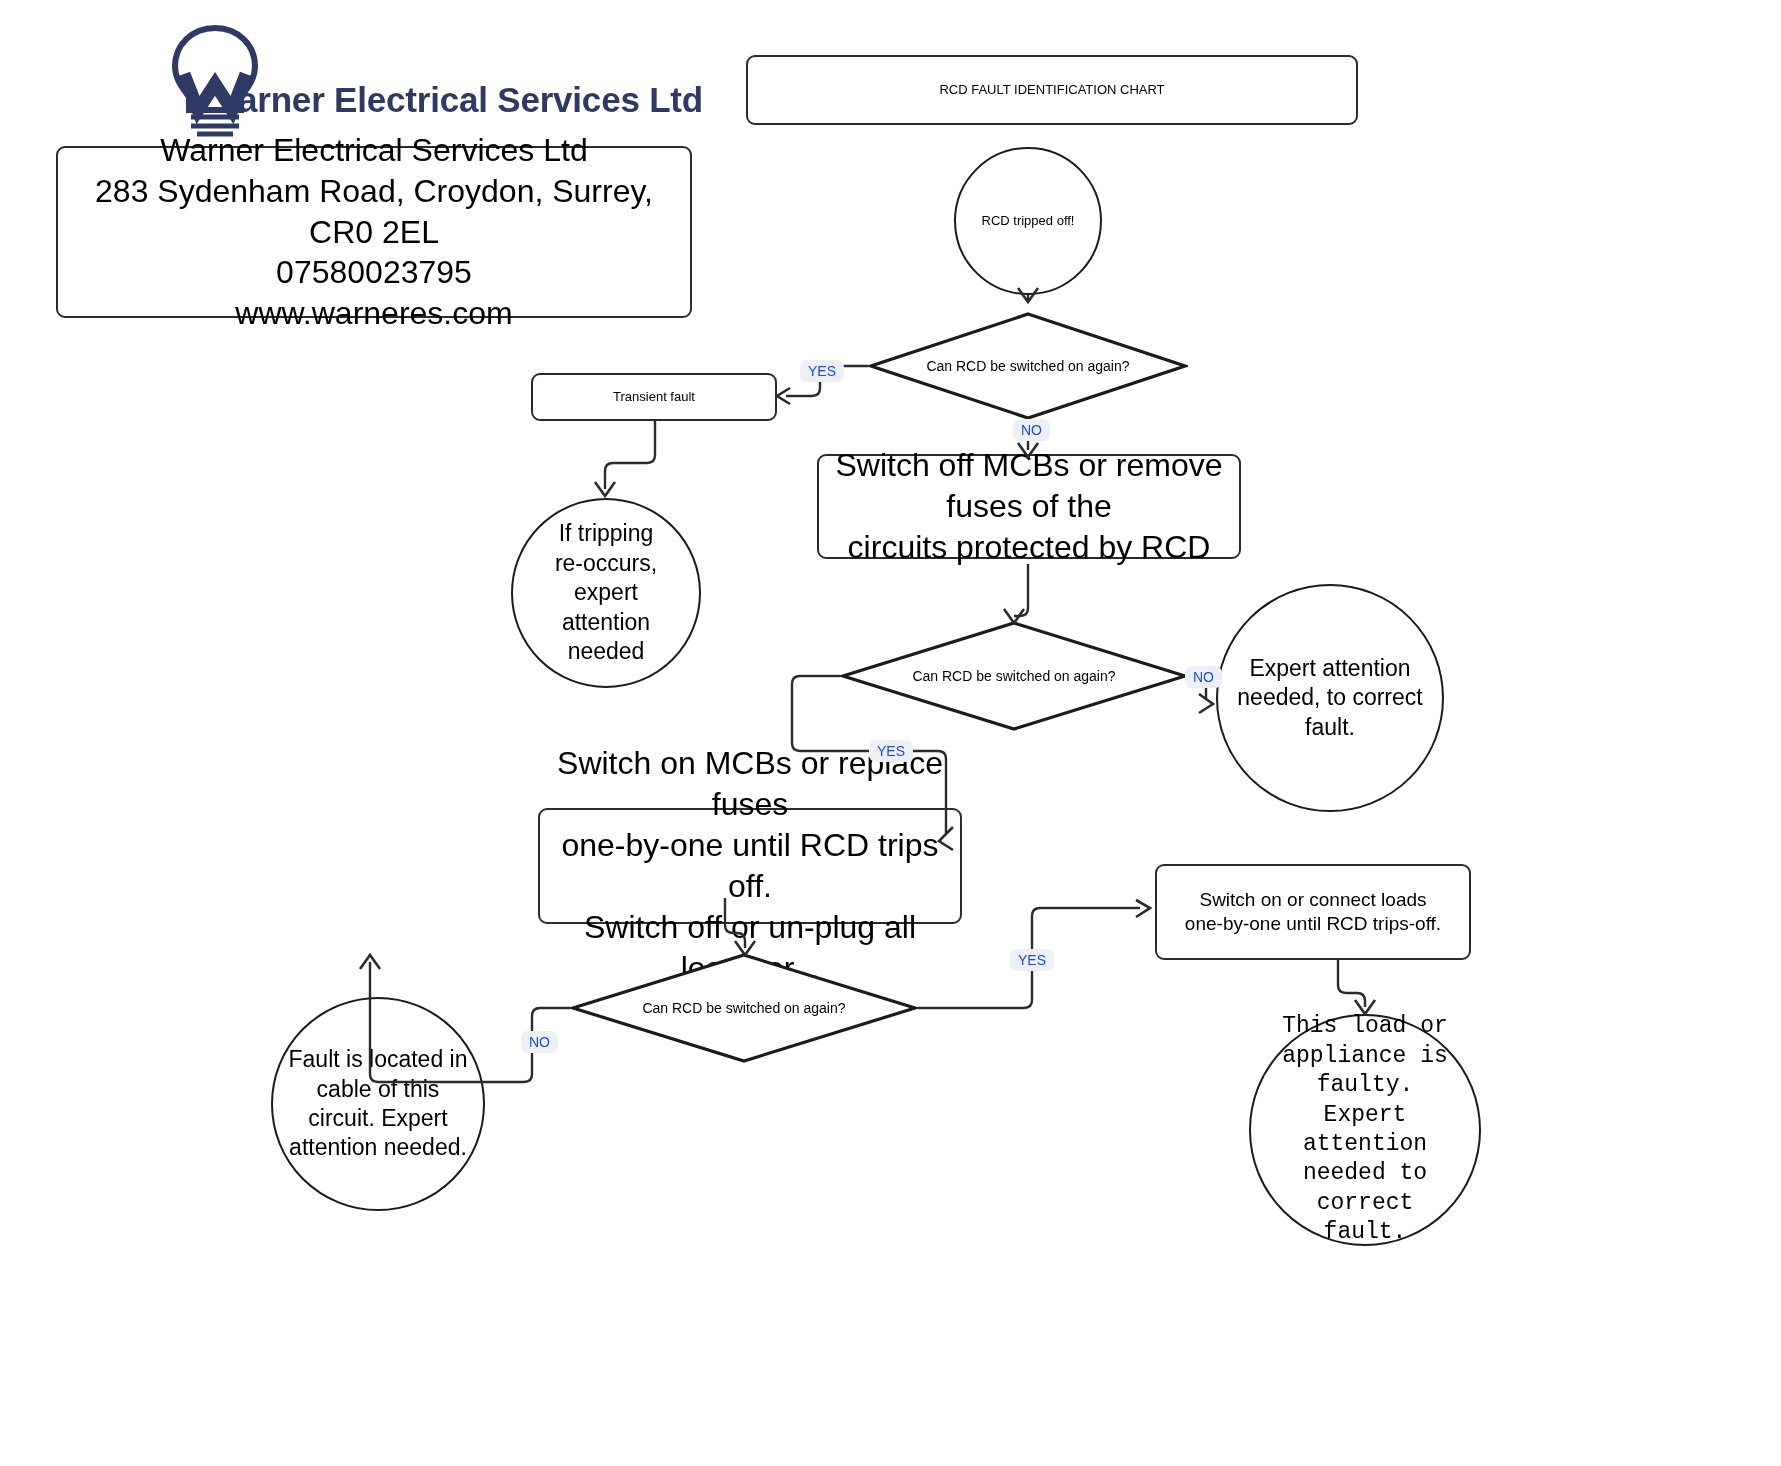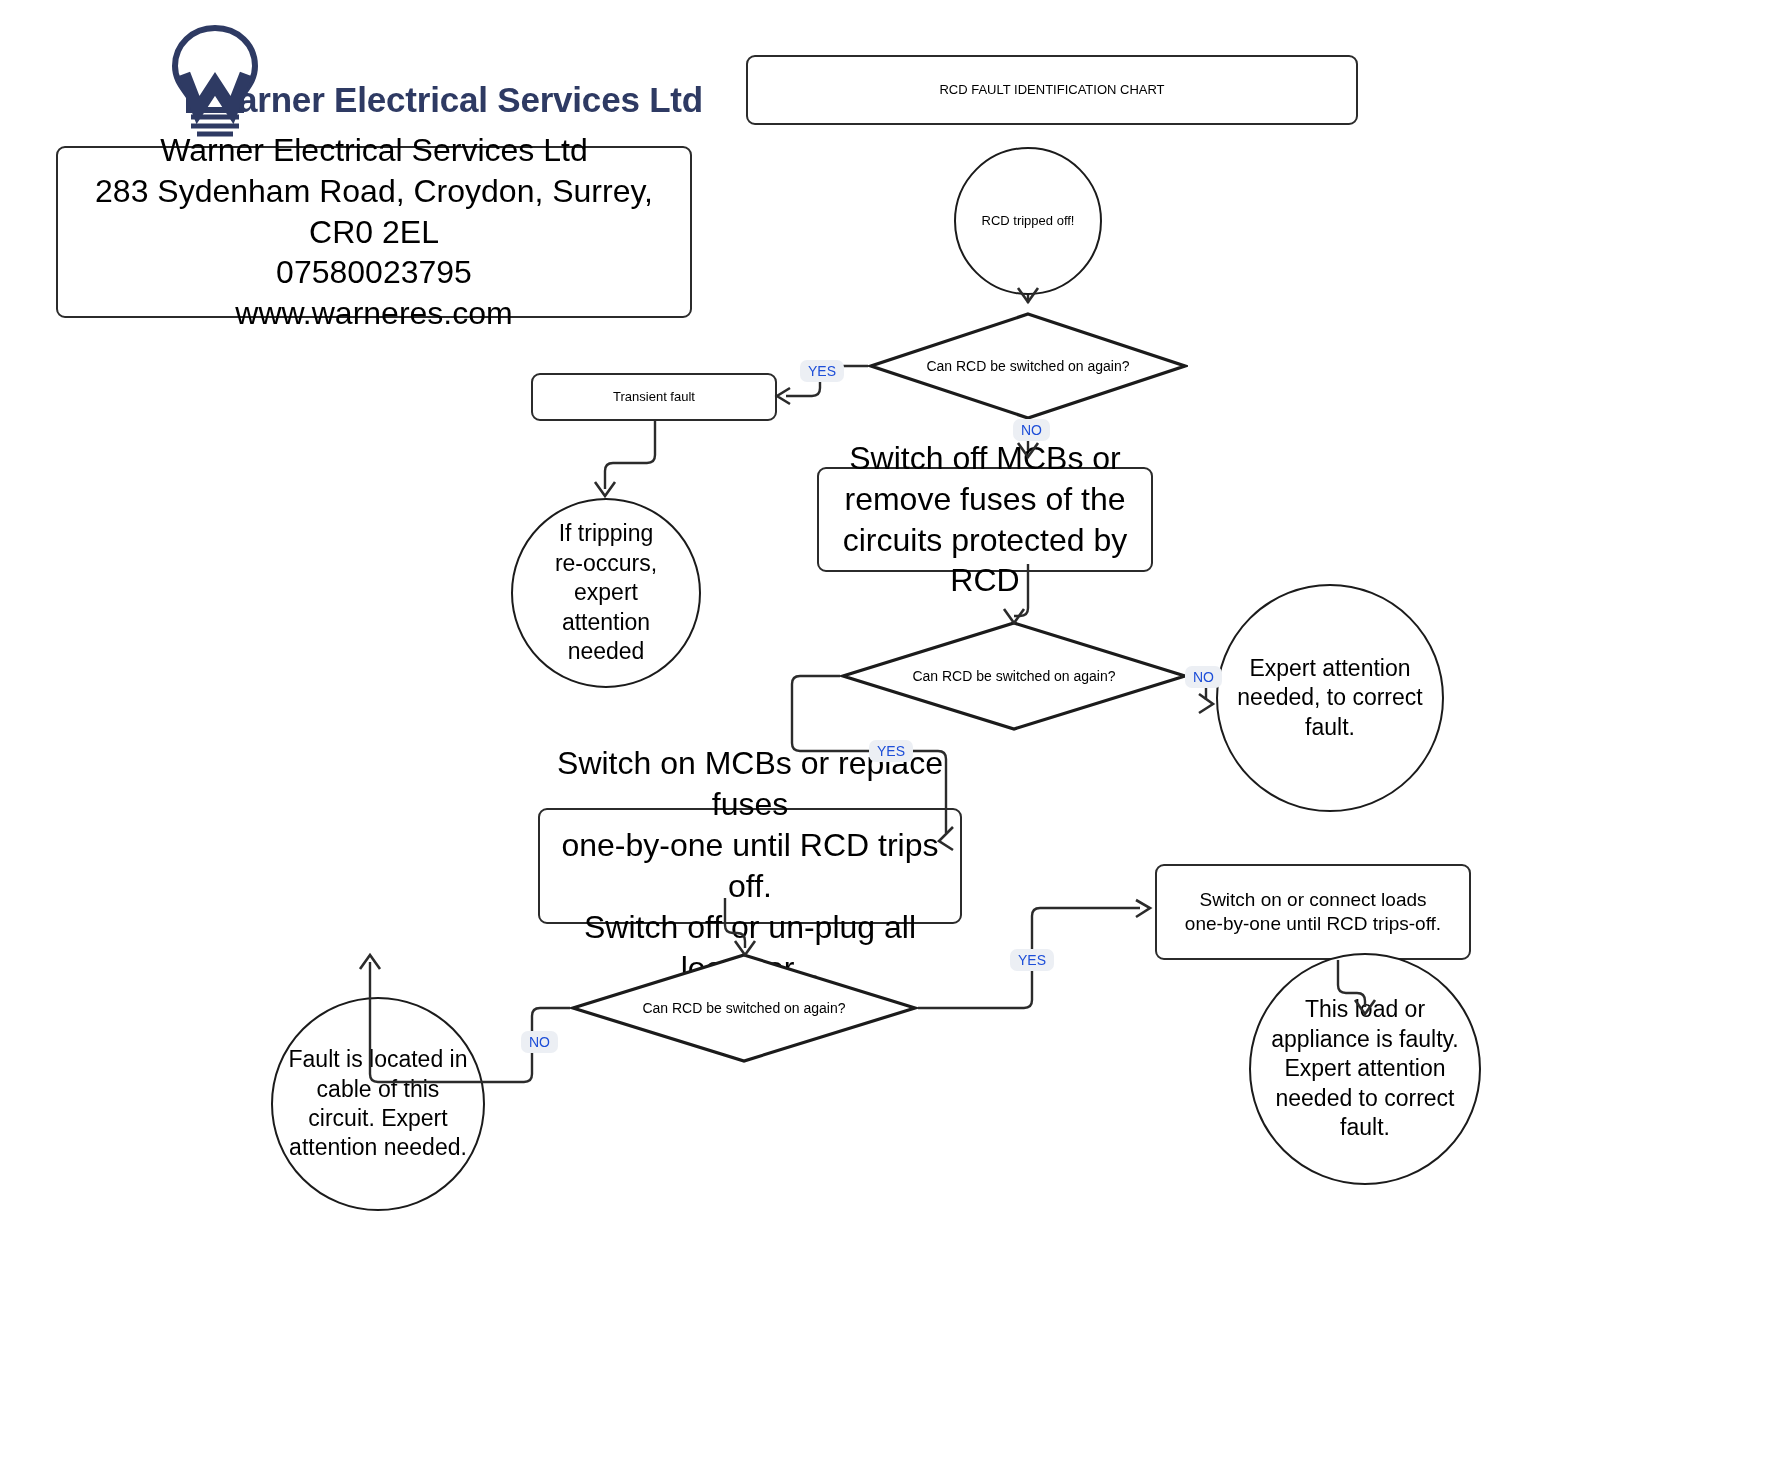--- a/index.html
+++ b/index.html
@@ -144,21 +144,21 @@
   <div class="node rect" style="left:531px; top:373px; width:246px; height:48px;">
     <div class="label t-small">Transient fault</div>
   </div>
 
   <div class="node circle" style="left:511px; top:498px; width:190px; height:190px;">
     <div class="label t-big">If tripping
 re-occurs, expert
 attention needed</div>
   </div>
 
-  <div class="node rect" style="left:817px; top:467px; width:336px; height:105px;justify-content:center;">
+  <div class="node rect" style="left:817px; top:454px; width:424px; height:105px;justify-content:center;">
     <div class="label t-xl">Switch off MCBs or remove fuses of the
 circuits protected by RCD</div>
   </div>
 
   <div class="diamond-wrap" style="left:840px; top:620px; width:348px; height:112px;">
     <svg width="348" height="112" viewBox="0 0 348 112">
       <polygon points="174,3 345,56 174,109 3,56" fill="#ffffff" stroke="#1b1b1b" stroke-width="3.2"></polygon>
     </svg>
     <div class="dlabel">Can RCD be switched on again?</div>
   </div>
@@ -187,21 +187,21 @@
 cable of this
 circuit. Expert
 attention needed.</div>
   </div>
 
   <div class="node rect" style="left:1155px; top:864px; width:316px; height:96px;">
     <div class="label t-mid">Switch on or connect loads
 one-by-one until RCD trips-off.</div>
   </div>
 
-  <div class="node circle" style="left:1249px; top:953px; width:232px; height:232px;">
+  <div class="node circle" style="left:1249px; top:1014px; width:232px; height:232px;font-family:Liberation Mono, monospace;">
     <div class="label t-big">This load or
 appliance is faulty.
 Expert attention
 needed to correct
 fault.</div>
   </div>
 
   <svg id="edges" viewBox="0 0 1781 1466">
 
     <path d="M1028 295 L1028 303"></path>

